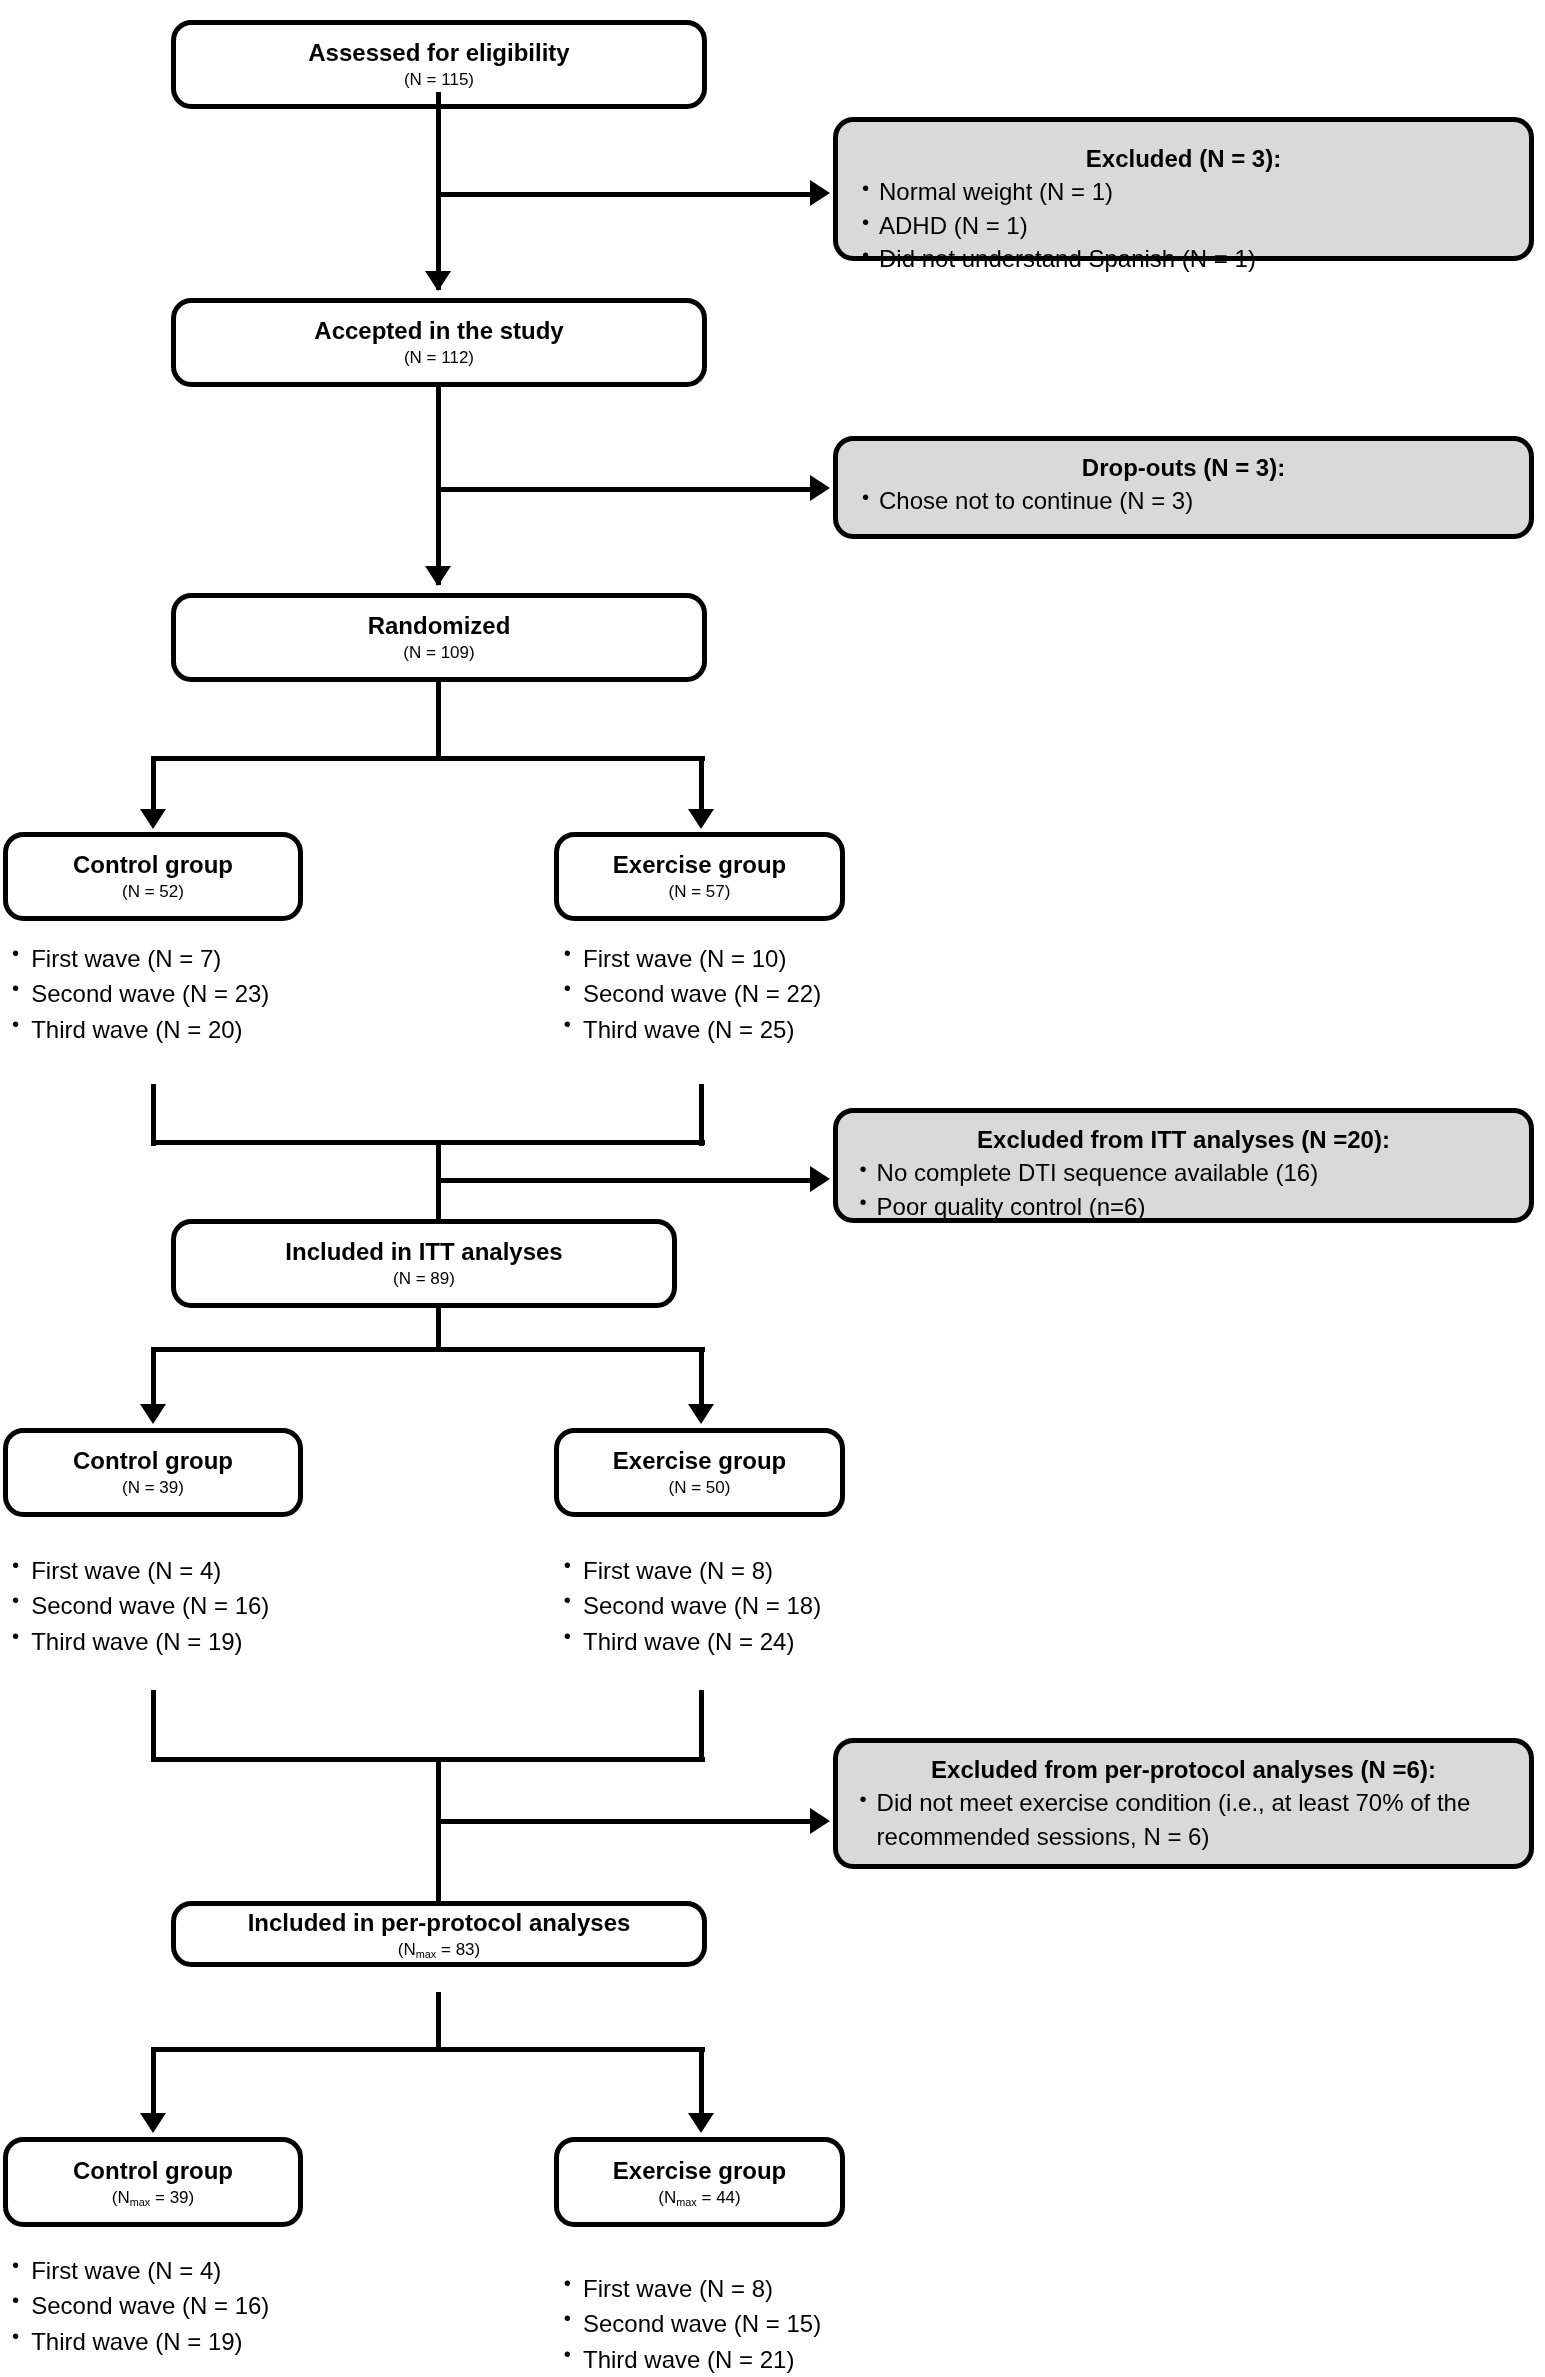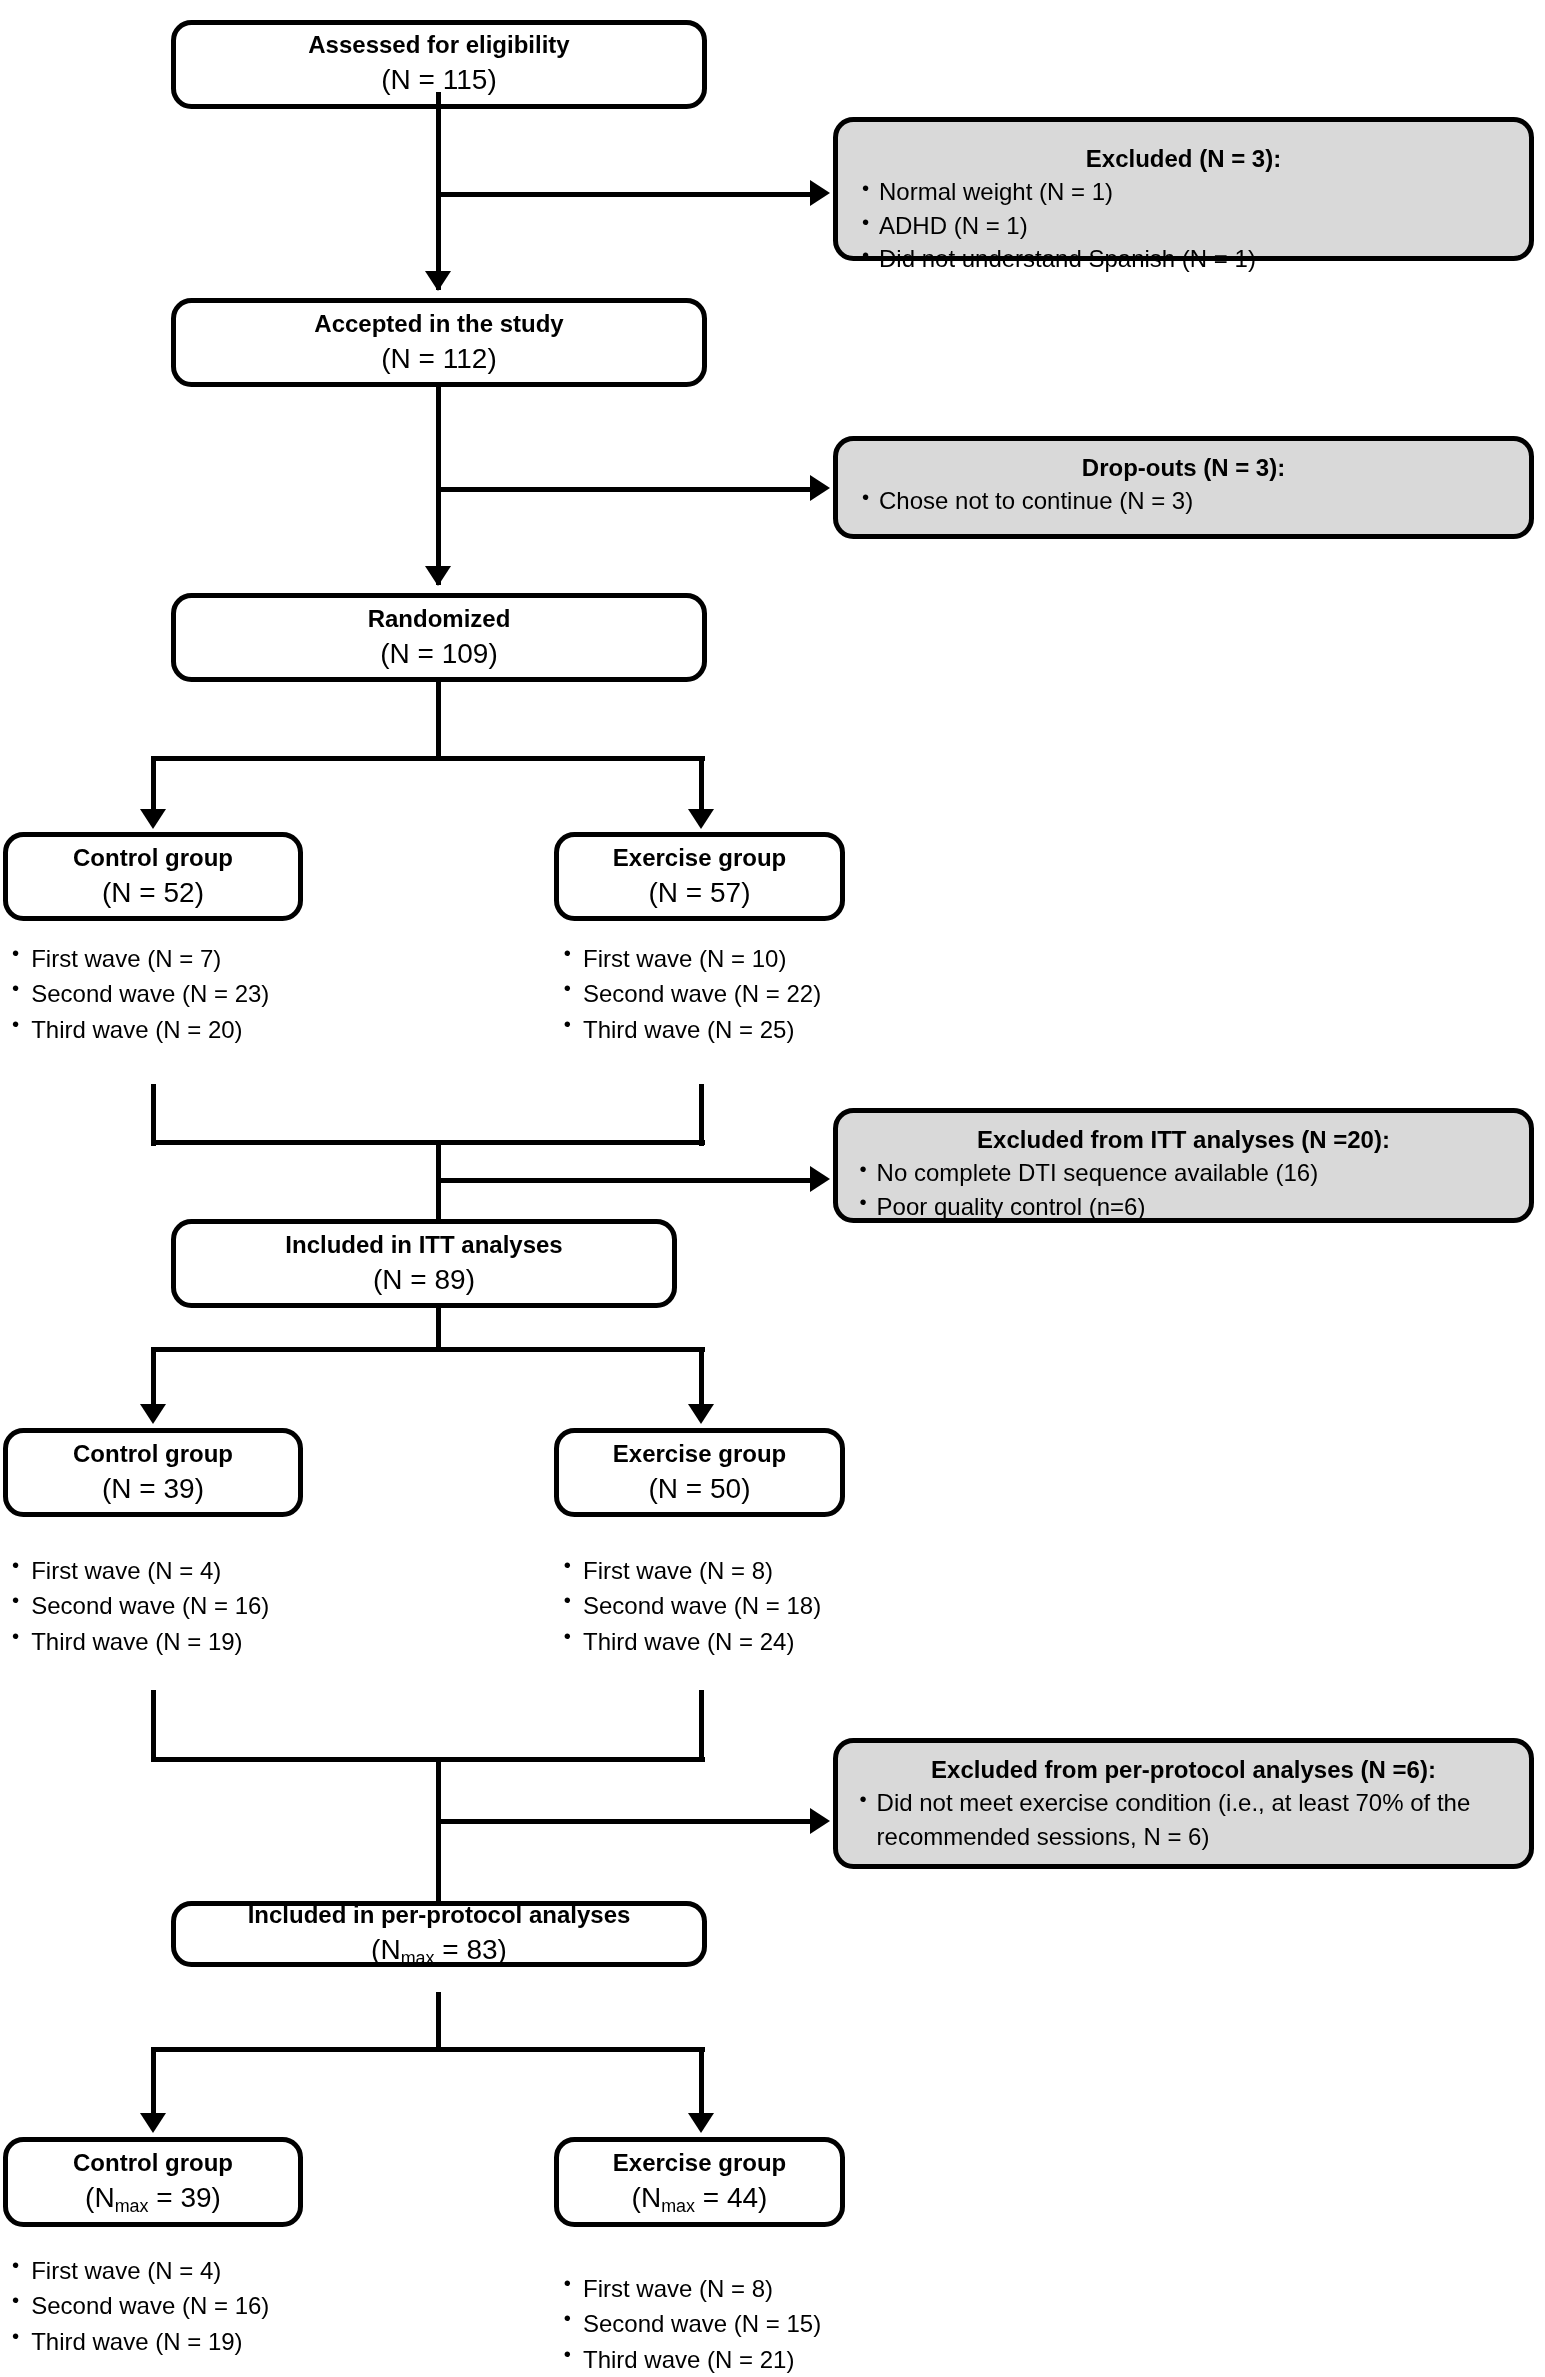--- a/index.html
+++ b/index.html
@@ -6,21 +6,21 @@
   html,body{margin:0;padding:0;background:#ffffff;}
   body{font-family:"Liberation Sans", sans-serif;color:#000;}
   #stage{position:relative;width:1545px;height:2377px;background:#fff;overflow:hidden;}
 
   
   .box{position:absolute;box-sizing:border-box;border:5.4px solid #000;border-radius:20.4px;
        background:#ffffff;display:flex;flex-direction:column;align-items:center;
        justify-content:center;text-align:center;}
   .box.gray{background:#d9d9d9;align-items:flex-start;justify-content:flex-start;text-align:left;}
   .box .ttl{font-weight:bold;font-size:24px;line-height:1.34;}
-  .box .sub{font-size:28px;line-height:1.34;}
+  .box .sub{font-size:17px;line-height:1.34;}
   .box.gray .ttl{width:100%;text-align:center;font-weight:bold;}
 
   
   ul.blist{list-style:none;margin:0;padding:0;width:100%;}
   ul.blist li{position:relative;padding-left:23px;font-size:24px;line-height:1.40;}
   ul.blist li:before{content:"\2022";position:absolute;left:6px;top:-1.2px;font-size:20.4px;}
 
   
   .waves{position:absolute;}
   .waves ul{list-style:none;margin:0;padding:0;}

